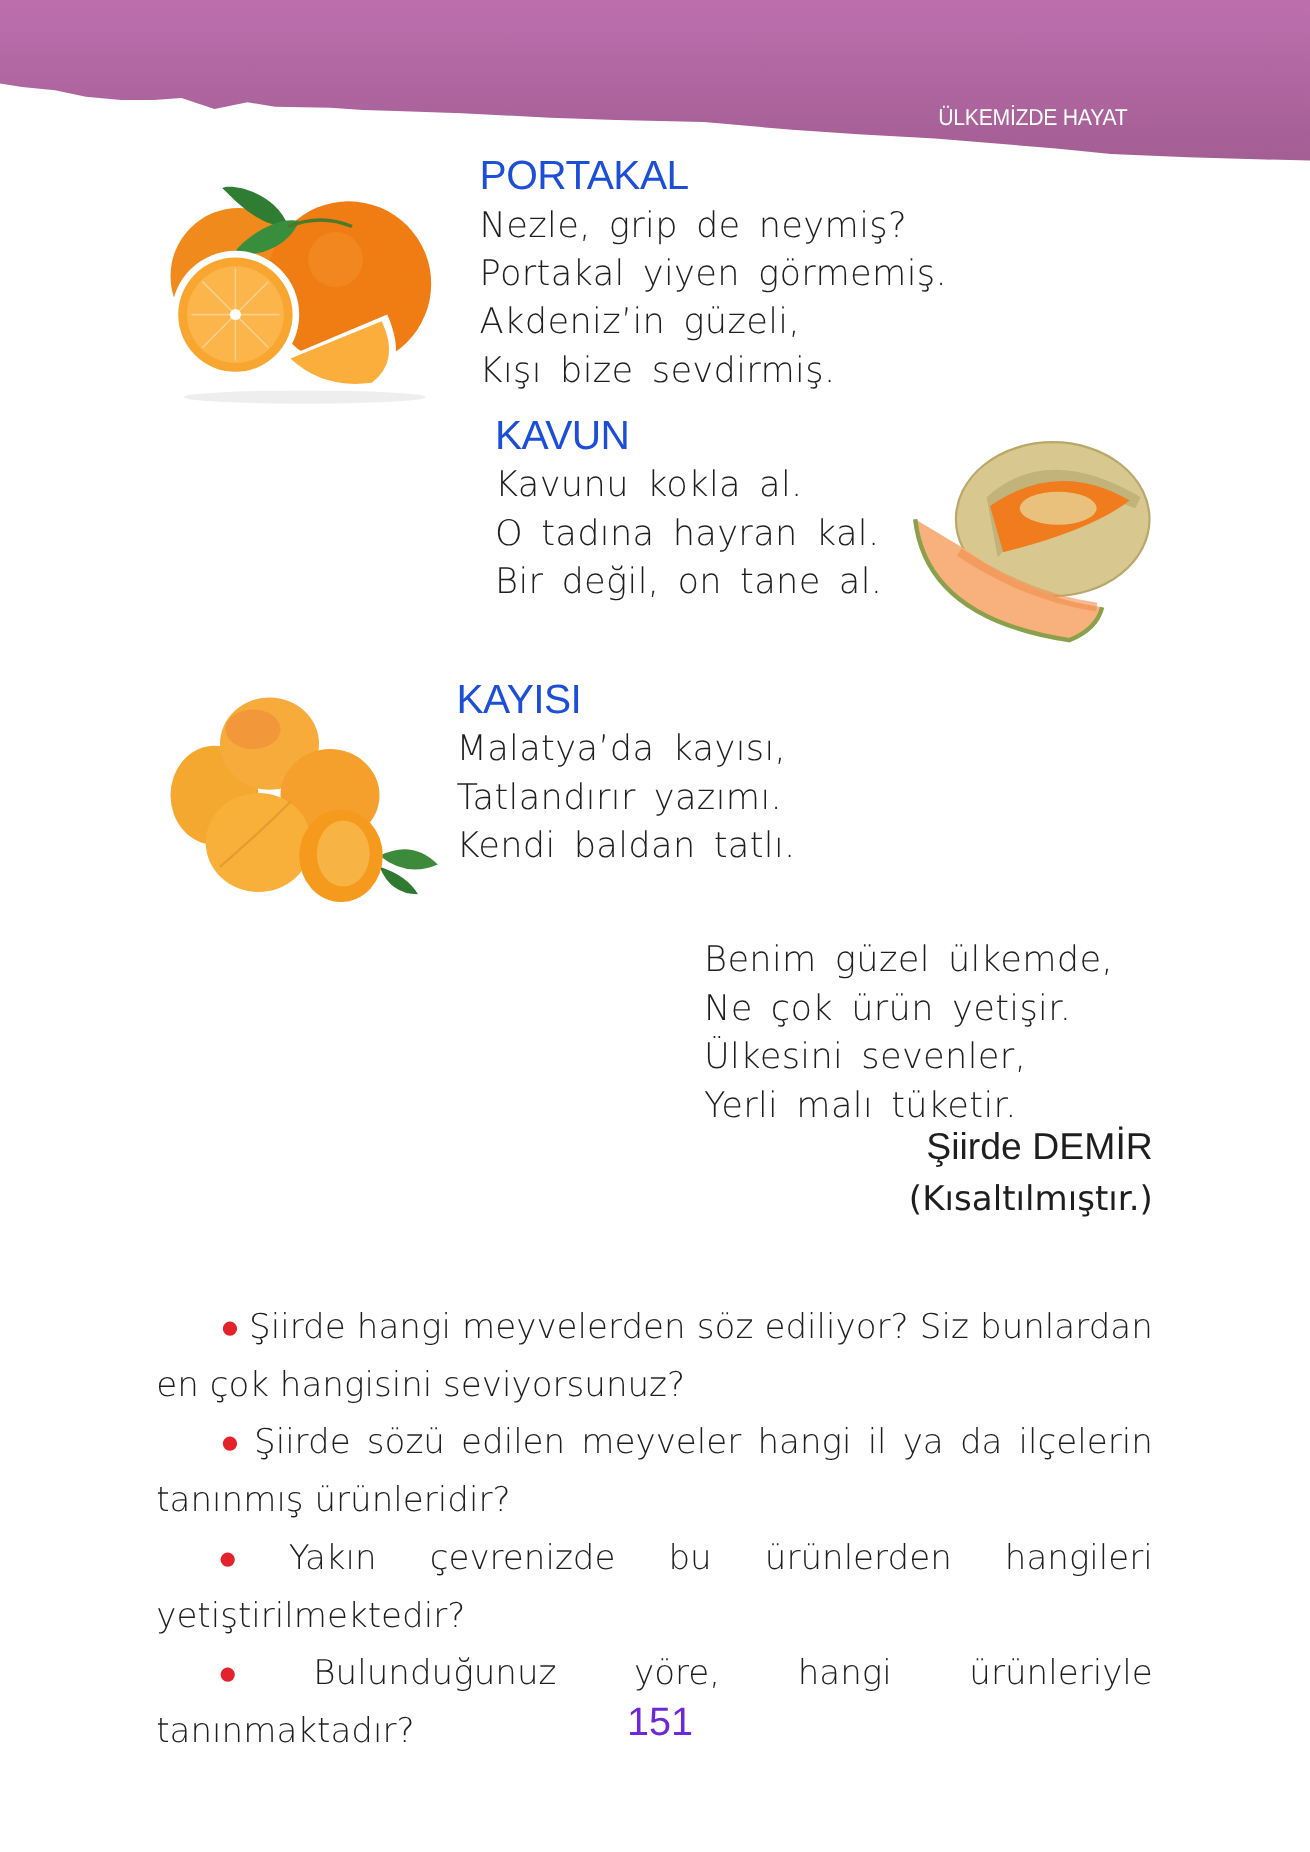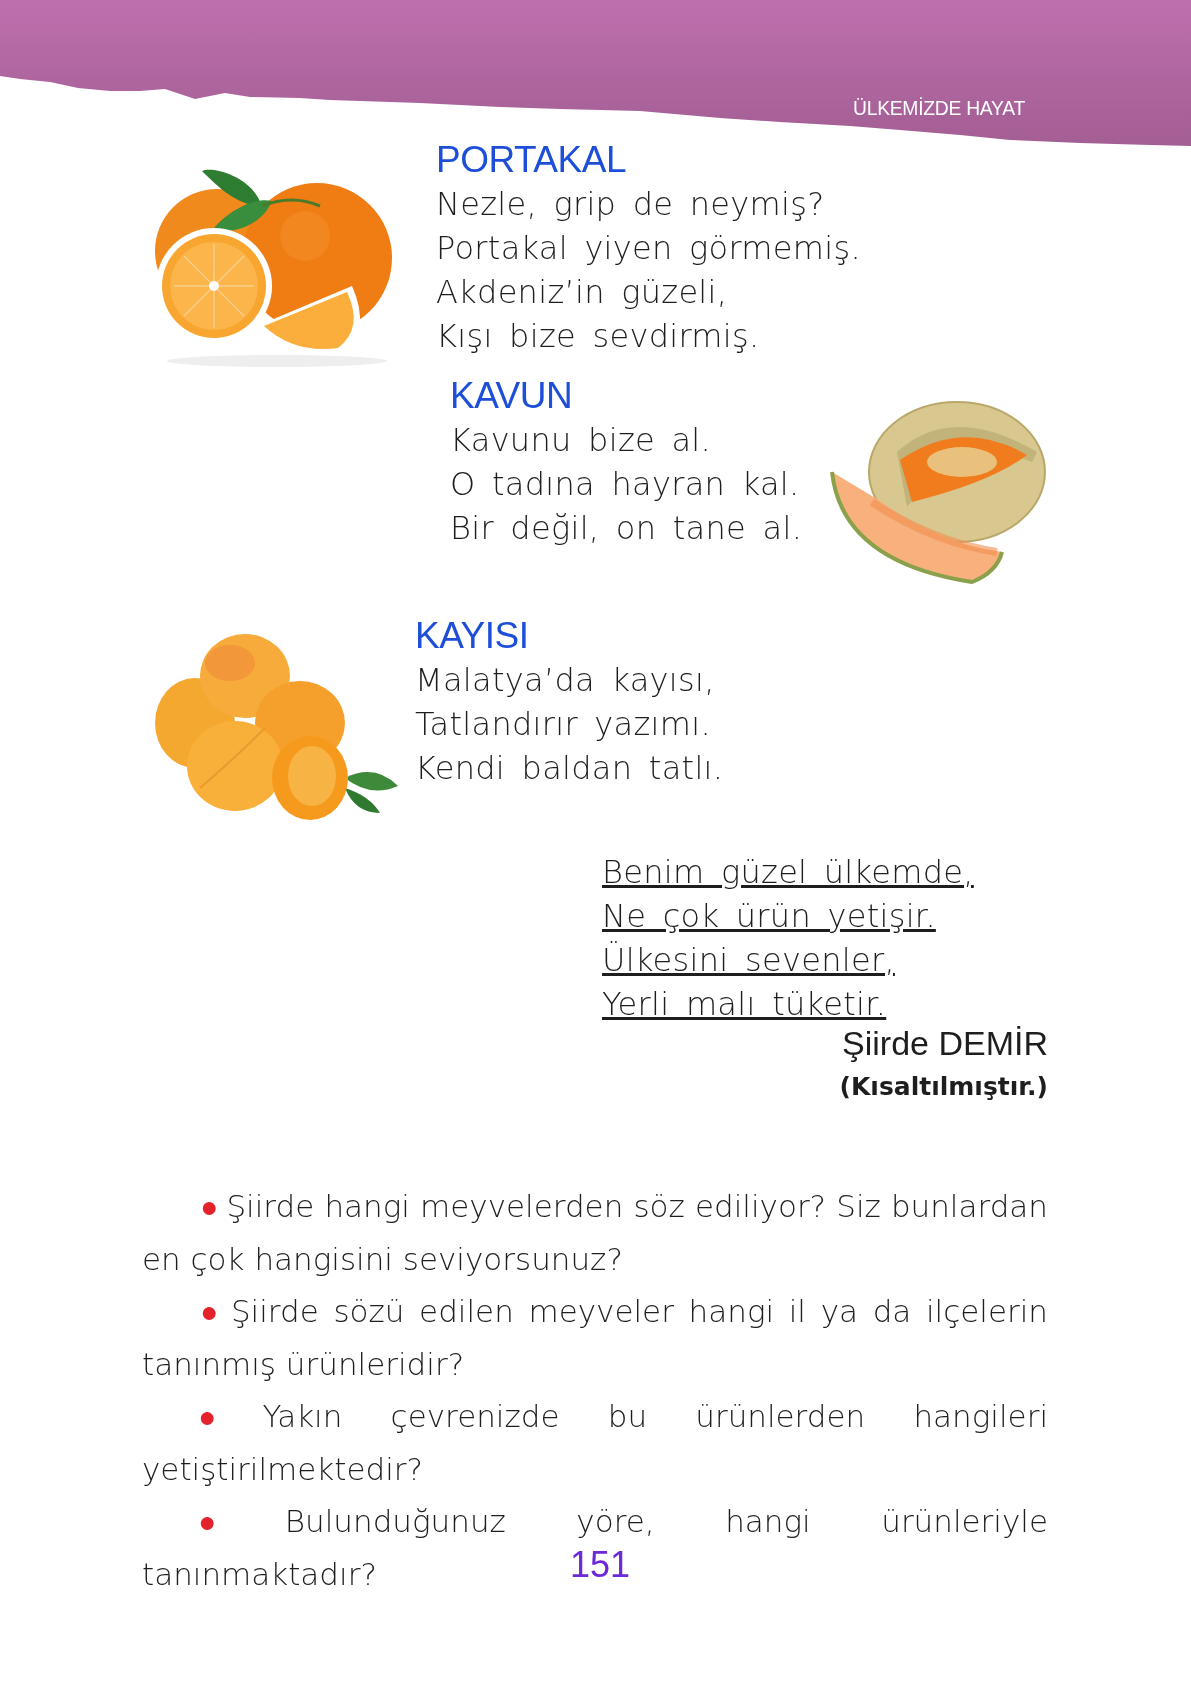--- a/index.html
+++ b/index.html
@@ -11,22 +11,22 @@
                    font-family: "Liberation Sans", sans-serif; font-size: 21px;
                    letter-spacing: -0.3px; transform: scaleX(0.92); transform-origin: left; }
   .poem { position: absolute; font-size: 32px; line-height: 44px; letter-spacing: 0.3px;
           font-family: "DejaVu Sans", sans-serif; font-weight: 200; }
   .poem .title { font-family: "Liberation Sans", sans-serif; font-size: 37px;
                  line-height: 44px; letter-spacing: -0.5px; color: #1d4ed8; }
   .poem .line { display: block; white-space: nowrap; word-spacing: 6px; }
   .fruit-img { position: absolute; }
   .author { position: absolute; right: 143px; top: 1024px; font-size: 34px;
             font-family: "Liberation Sans", sans-serif; text-align: right; }
-  .note { position: absolute; right: 143px; top: 1072px; font-size: 25px;
-          font-family: "DejaVu Sans", sans-serif; font-weight: 700; }
+  .note { position: absolute; right: 143px; top: 1072px; font-size: 31px;
+          font-family: "DejaVu Sans", sans-serif; font-weight: 400; }
   .questions { position: absolute; left: 142px; top: 1180px; width: 906px;
                font-size: 31px; line-height: 52px; font-family: "DejaVu Sans", sans-serif;
                font-weight: 200; text-align: justify; }
   .q { margin: 0; text-indent: 58px; }
   .bullet { color: #e3222b; font-size: 30px; margin-right: 8px; }
   .page-num { position: absolute; left: 570px; top: 1544px; font-size: 36px;
               font-family: "Liberation Sans", sans-serif; color: #6d28d9; }
 </style>
 </head>
 <body>
@@ -76,21 +76,21 @@
 <div class="poem" style="left:436px;top:138px;">
   <span class="title line">PORTAKAL</span>
   <span class="line">Nezle, grip de neymiş?</span>
   <span class="line">Portakal yiyen görmemiş.</span>
   <span class="line">Akdeniz’in güzeli,</span>
   <span class="line">Kışı bize sevdirmiş.</span>
 </div>
 
 <div class="poem" style="left:450px;top:374px;">
   <span class="title line">KAVUN</span>
-  <span class="line">Kavunu bize al.</span>
+  <span class="line">Kavunu kokla al.</span>
   <span class="line">O tadına hayran kal.</span>
   <span class="line">Bir değil, on tane al.</span>
 </div>
 
 <div class="fruit-img" style="left:812px;top:392px;width:240px;height:205px;">
   <svg width="240" height="205" viewBox="0 0 240 205">
     <rect width="240" height="205" fill="#ffffff"></rect>
     <ellipse cx="145" cy="80" rx="88" ry="70" fill="#d8c78e"></ellipse>
     <ellipse cx="145" cy="80" rx="88" ry="70" fill="none" stroke="#b9a86a" stroke-width="2"></ellipse>
     <path d="M85,60 Q140,10 225,60 L220,70 Q150,40 95,115 Z" fill="#c2b37a"></path>
@@ -118,21 +118,21 @@
   </svg>
 </div>
 
 <div class="poem" style="left:415px;top:614px;">
   <span class="title line">KAYISI</span>
   <span class="line">Malatya’da kayısı,</span>
   <span class="line">Tatlandırır yazımı.</span>
   <span class="line">Kendi baldan tatlı.</span>
 </div>
 
-<div class="poem" style="left:602px;top:850px;text-decoration:underline;">
+<div class="poem" style="left:640px;top:850px;">
   <span class="line">Benim güzel ülkemde,</span>
   <span class="line">Ne çok ürün yetişir.</span>
   <span class="line">Ülkesini sevenler,</span>
   <span class="line">Yerli malı tüketir.</span>
 </div>
 
 <div class="author">Şiirde DEMİR</div>
 <div class="note">(Kısaltılmıştır.)</div>
 
 <div class="questions">

